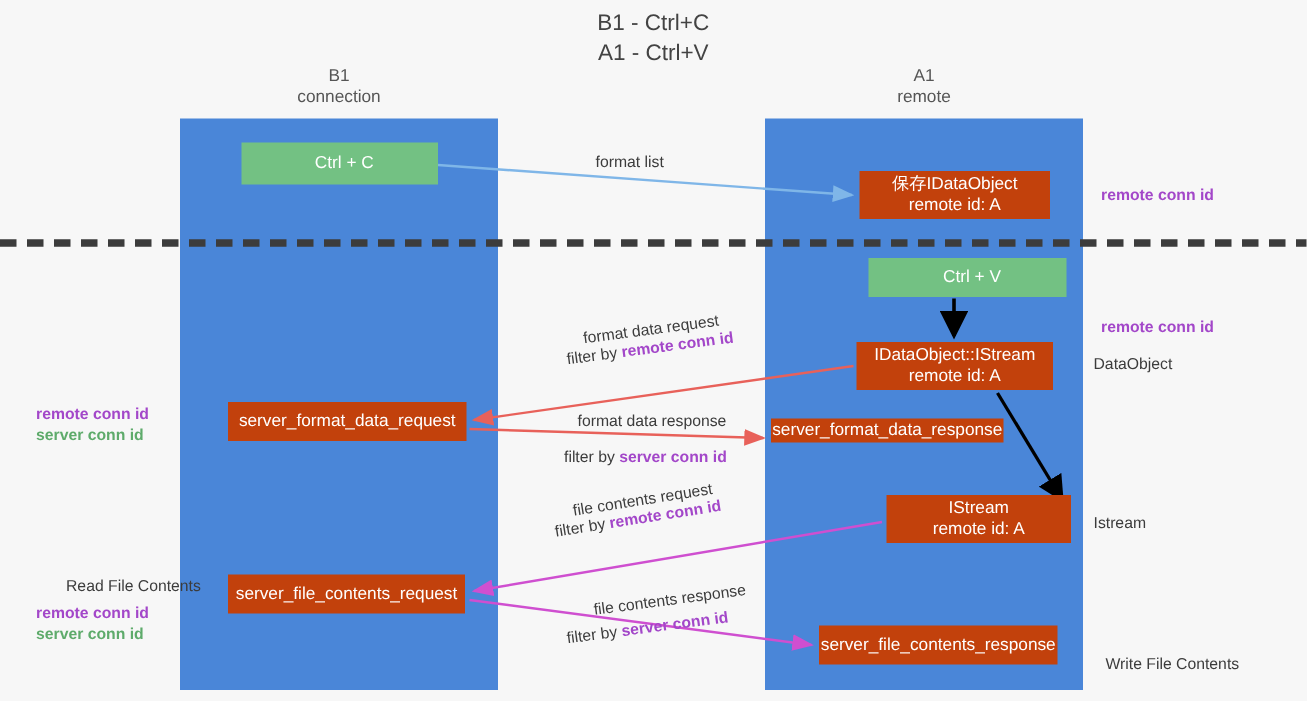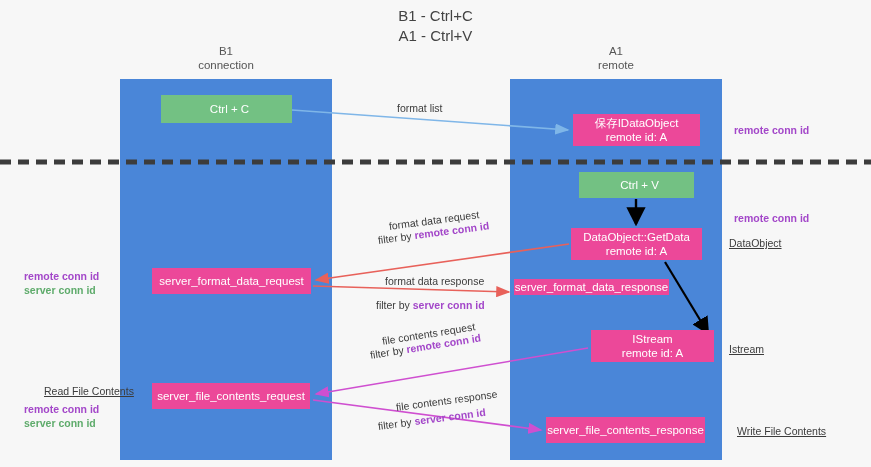--- a/index.html
+++ b/index.html
@@ -30,25 +30,25 @@
   #head-a1{left:510px;top:44px;}
 
   .node{
     position:absolute;z-index:4;
     display:flex;align-items:center;justify-content:center;
     flex-direction:column;
     color:#ffffff;font-size:11.5px;line-height:14px;text-align:center;
     box-sizing:border-box;padding:3px 6px;
   }
   .green{background:#73c183;padding-left:12px;}
-  .orange{background:#ec4899;}
+  .orange{background:#c2410c;}
 
   #n-ctrlc{left:161px;top:95px;width:131px;height:28px;}
   #n-idataobject{left:573px;top:114px;width:127px;height:32px;}
-  #n-ctrlv{left:579px;top:172px;width:115px;height:26px;}
+  #n-ctrlv{left:579px;top:172px;width:132px;height:26px;}
   #n-getdata{left:571px;top:228px;width:131px;height:32px;}
   #n-fmt-resp{left:514px;top:279px;width:155px;height:16px;}
   #n-istream{left:591px;top:330px;width:123px;height:32px;}
   #n-file-resp{left:546px;top:417px;width:159px;height:26px;}
   #n-fmt-req{left:152px;top:268px;width:159px;height:26px;}
   #n-file-req{left:152px;top:383px;width:158px;height:26px;}
 
   .edge-label{
     position:absolute;z-index:5;font-size:10.5px;line-height:14px;
     color:#3c3c3c;white-space:nowrap;
@@ -64,33 +64,33 @@
   #lbl-fdresp1{left:385px;top:274px;}
   #lbl-fdresp2{left:376px;top:298px;}
   #lbl-fcr1{left:381px;top:334px;}
   #lbl-fcr2{left:369px;top:348px;}
   #lbl-fcresp1{left:395px;top:400px;}
   #lbl-fcresp2{left:377px;top:419px;}
 
   .side-label{position:absolute;z-index:5;font-size:10.5px;line-height:14px;white-space:nowrap;}
   .purple{color:#a347c9;font-weight:bold;}
   .green-t{color:#5eab6b;font-weight:bold;}
-  .plain{color:#3c3c3c;text-decoration:underline;}
+  .plain{color:#3c3c3c;}
 
   #sl-left-1{left:24px;top:269px;}
   #sl-left-2{left:24px;top:283px;}
   #sl-left-read{left:24px;top:384px;padding-left:20px;}
   #sl-left-3{left:24px;top:402px;}
   #sl-left-4{left:24px;top:416px;}
 
   #sl-right-1{left:734px;top:123px;}
   #sl-right-2{left:734px;top:211px;}
   #sl-right-do{left:729px;top:236px;}
   #sl-right-is{left:729px;top:342px;}
-  #sl-right-wf{left:737px;top:424px;}
+  #sl-right-wf{left:737px;top:436px;}
 </style>
 </head>
 <body>
 
 <div class="stage">
 
   <div class="lane" id="lane-b1"></div>
   <div class="lane" id="lane-a1"></div>
 
   <svg class="layer over">
@@ -147,21 +147,21 @@
   <div class="node orange" id="n-idataobject">
     <span>保存IDataObject</span>
     <span>remote id: A</span>
   </div>
 
   <div class="node green" id="n-ctrlv">
     <span>Ctrl + V</span>
   </div>
 
   <div class="node orange" id="n-getdata">
-    <span>DataObject::GetData</span>
+    <span>IDataObject::IStream</span>
     <span>remote id: A</span>
   </div>
 
   <div class="node orange" id="n-fmt-resp">
     <span>server_format_data_response</span>
   </div>
 
   <div class="node orange" id="n-istream">
     <span>IStream</span>
     <span>remote id: A</span>

